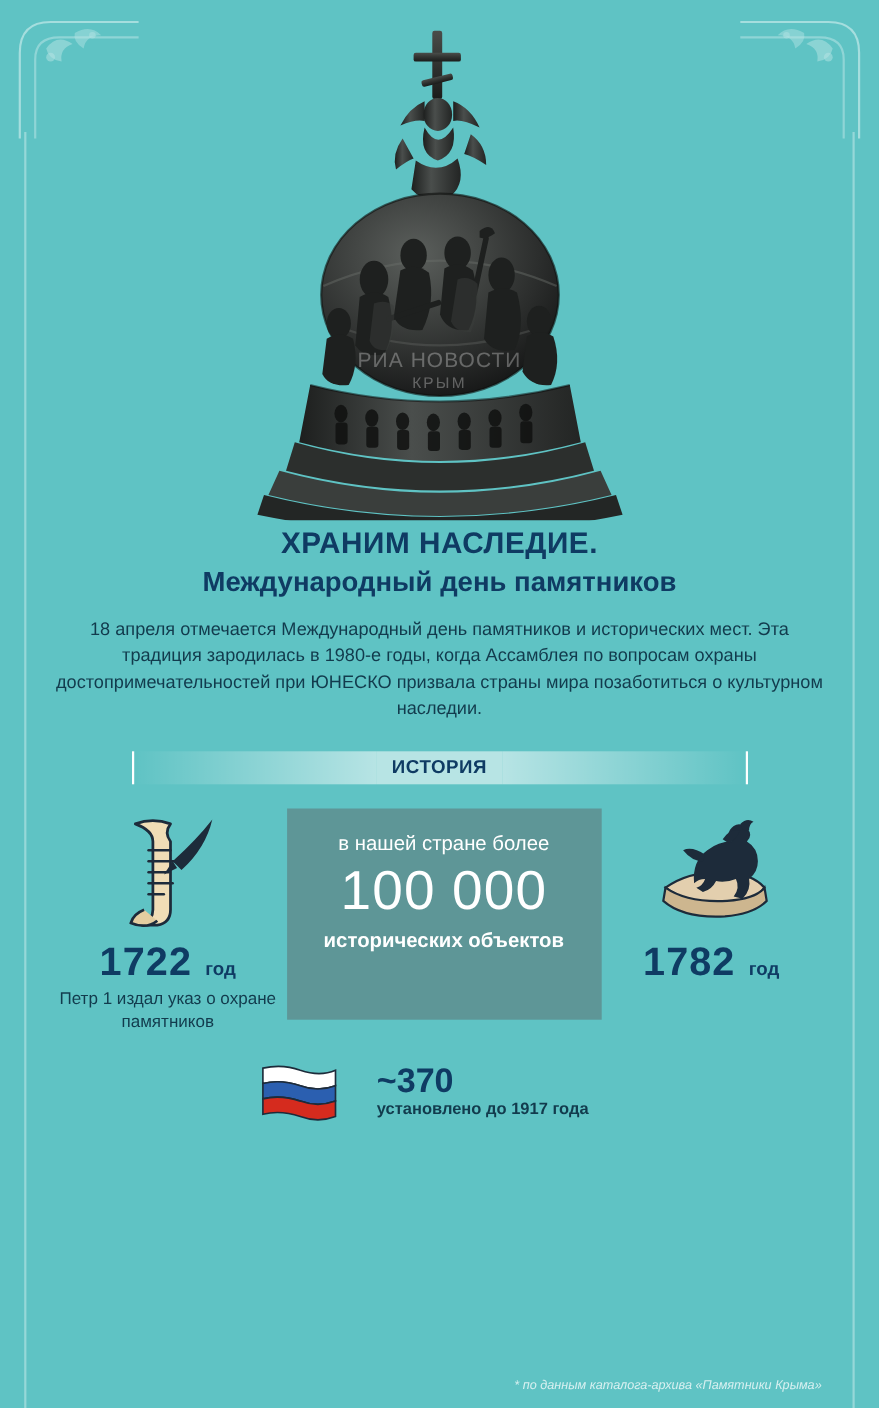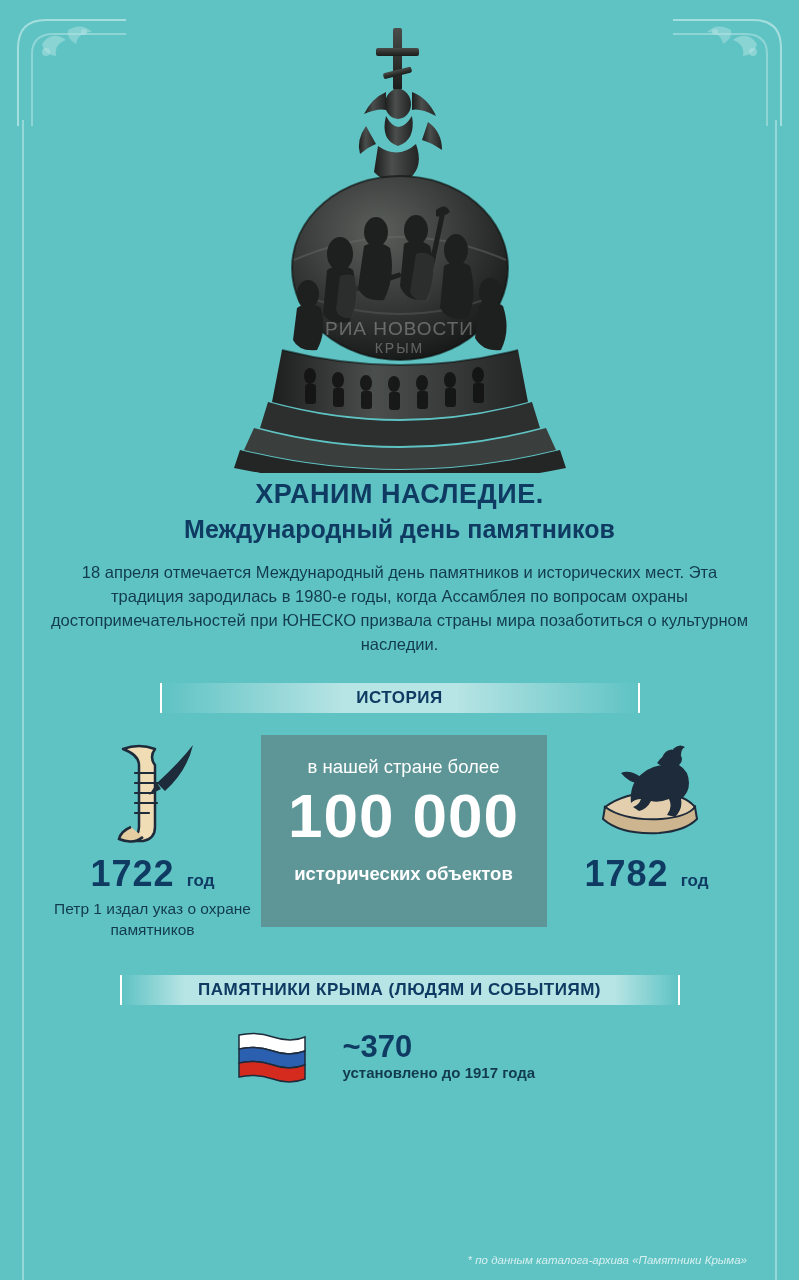--- a/index.html
+++ b/index.html
@@ -99,21 +99,21 @@
     line-height: 1.45;
   }
 
   
   .section-head {
     position: relative;
     margin: 26px auto 0 auto;
     display: flex;
     align-items: center;
     justify-content: center;
-    width: 480px;
+    width: 560px;
   }
   .section-head.narrow { width: 560px; }
   .section-head .bar {
     height: 30px;
     flex: 1;
     background: linear-gradient(to right, rgba(255,255,255,0.0), rgba(255,255,255,0.55));
   }
   .section-head .bar.right {
     background: linear-gradient(to left, rgba(255,255,255,0.0), rgba(255,255,255,0.55));
   }
@@ -180,25 +180,25 @@
     text-align: center;
     padding: 20px 10px 22px 10px;
     box-sizing: border-box;
   }
   .center-box .top {
     font-size: 18.5px;
     font-weight: normal;
     line-height: 1.25;
   }
   .center-box .big {
-    font-size: 62px;
-    font-weight: bold;
+    font-size: 50px;
+    font-weight: normal;
     letter-spacing: 1px;
     line-height: 1.1;
-    margin: 4px 0 12px 0;
+    margin: 4px 0 6px 0;
   }
   .center-box .bottom {
     font-size: 18.5px;
     font-weight: bold;
     line-height: 1.3;
   }
 
   .icon-scroll, .icon-horse {
     height: 110px;
     display: flex;
@@ -434,27 +434,20 @@
         </svg>
       </div>
       <div class="year-line">
         <span class="year-num">1782</span>
         <span class="year-word">год</span>
       </div>
     </div>
 
   </div>
 
-  <div class="section-head narrow" style="margin-top:34px;">
-    <div class="edge"></div>
-    <div class="bar"></div>
-    <div class="label">ПАМЯТНИКИ КРЫМА (ЛЮДЯМ И СОБЫТИЯМ)</div>
-    <div class="bar right"></div>
-    <div class="edge"></div>
-  </div>
 
   <div class="stats">
 
     <div class="stat-row">
       <div class="flag">
         <svg width="74" height="52" viewBox="0 0 74 52">
           <path d="M4 4 q18 -4 34 2 q18 6 32 0 l0 14 q-16 6 -32 0 q-18 -6 -34 -2 z" fill="#ffffff" stroke="#1d2b3a" stroke-width="1.5"></path>
           <path d="M4 18 q16 -4 34 2 q16 6 32 0 l0 14 q-16 6 -32 0 q-18 -6 -34 -2 z" fill="#2b5fb0" stroke="#1d2b3a" stroke-width="1.5"></path>
           <path d="M4 32 q16 -4 34 2 q16 6 32 0 l0 14 q-16 6 -32 0 q-18 -6 -34 -2 z" fill="#d52b1e" stroke="#1d2b3a" stroke-width="1.5"></path>
         </svg>

